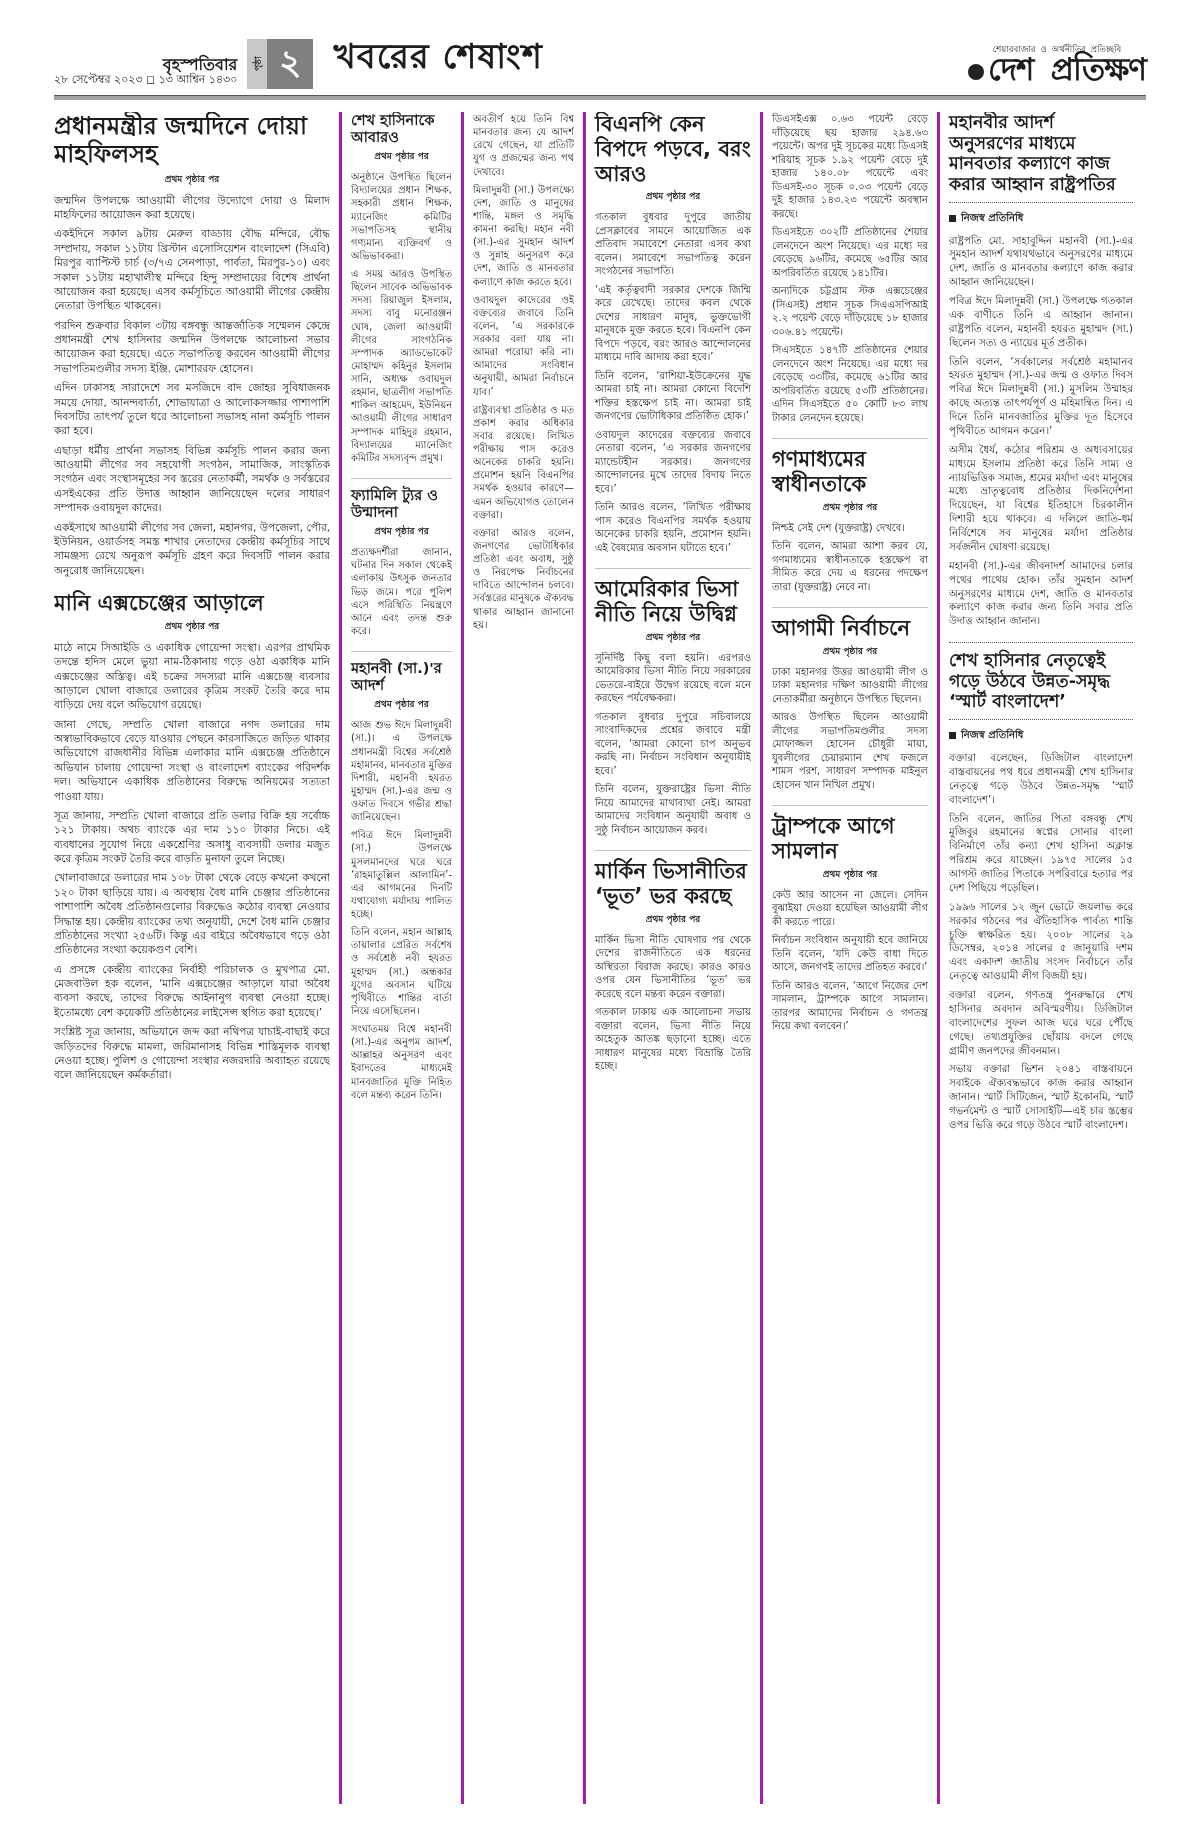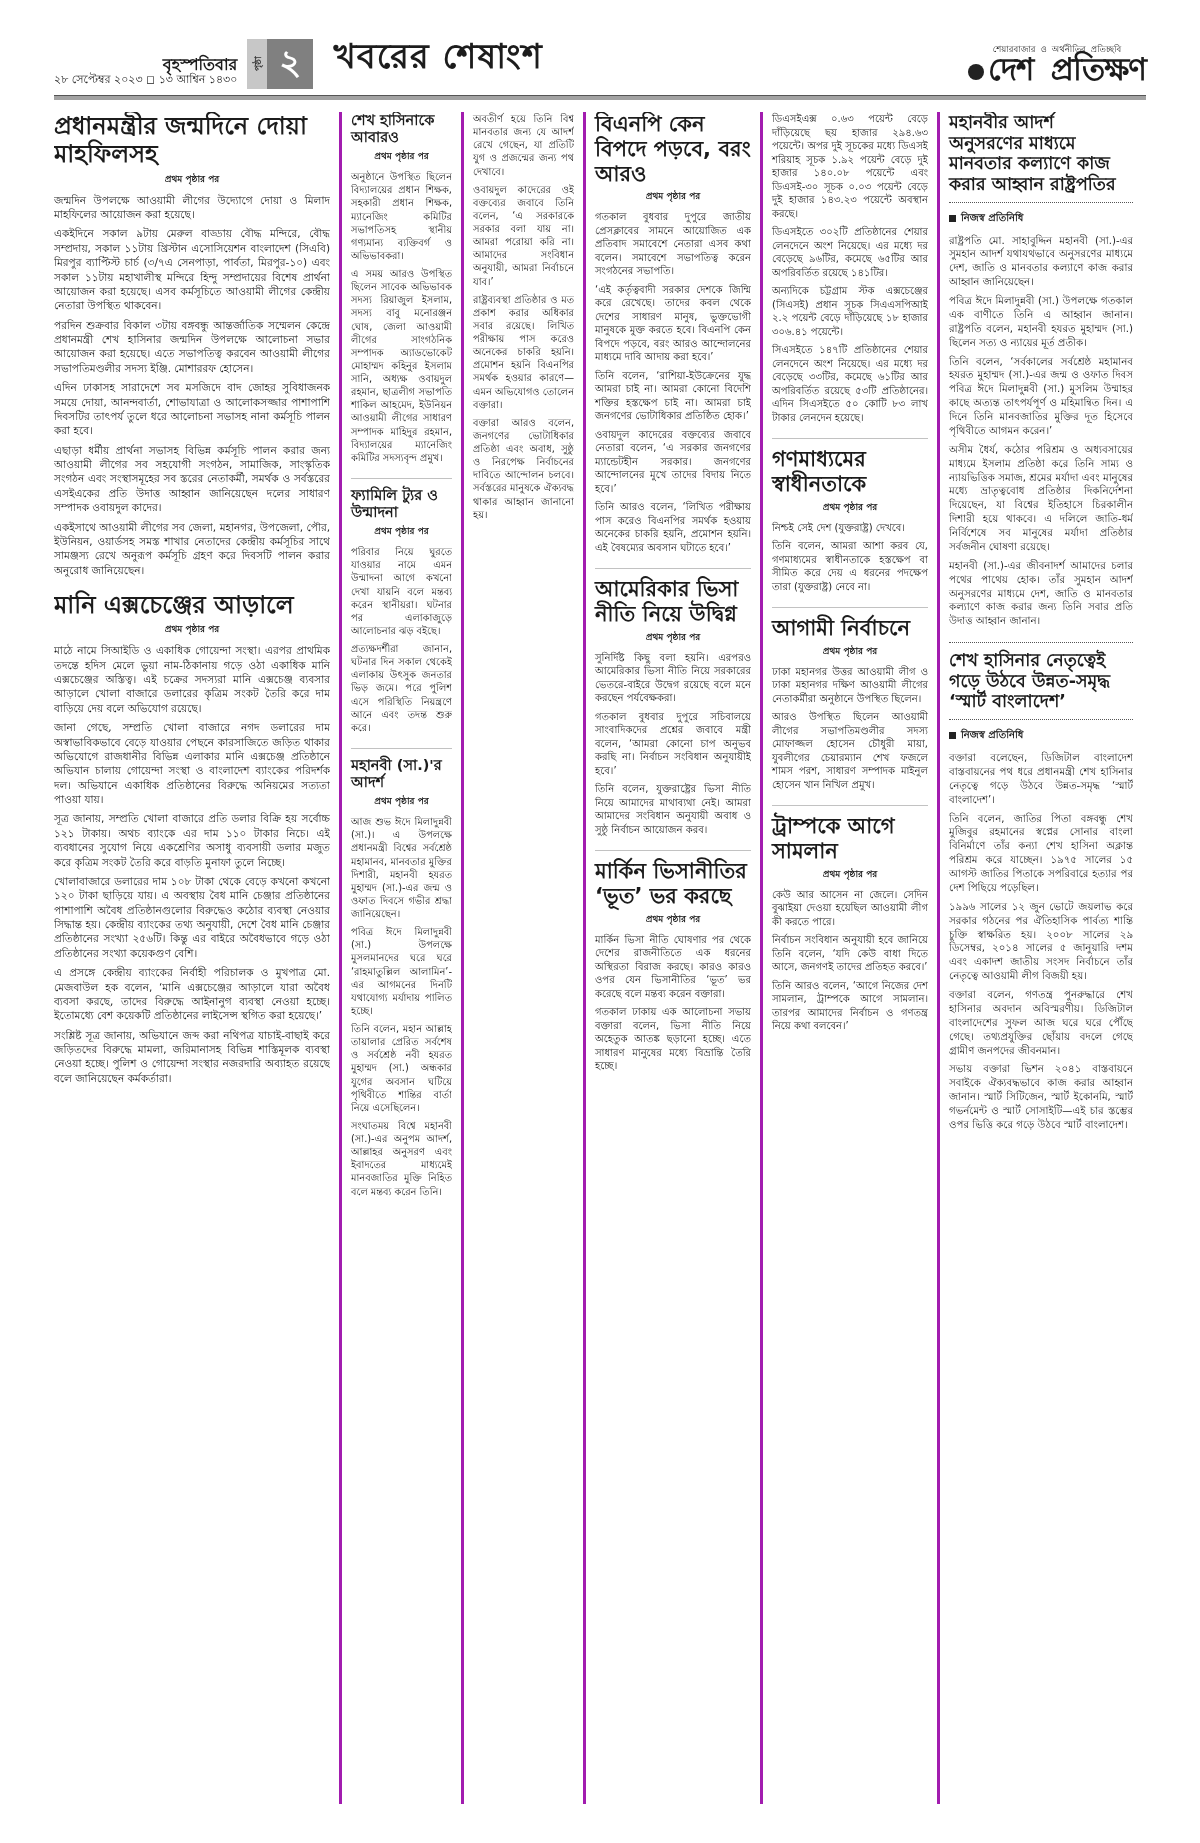--- a/index.html
+++ b/index.html
@@ -34,21 +34,21 @@
   .col{overflow:hidden;box-sizing:border-box;}
   .col + .col{border-left:3px solid #a21caf;padding-left:9px;margin-left:9px;}
   .colA{width:276px;flex:none;}
   .colB,.colC{width:113px;flex:none;}
   .colD,.colE{width:168px;flex:none;}
   .colF{width:196px;flex:none;}
   
   .art{margin-bottom:14px;}
   h1,h2,h3{margin:0;text-align:left;font-weight:bold;line-height:1.18;}
   .h-xl{font-size:24px;}
-  .h-lg{font-size:24px;margin-top:4px;}
+  .h-lg{font-size:21px;margin-top:4px;}
   .h-md{font-size:14.5px;}
   .h-dd{font-size:21px;}
   .h-f{font-size:17.5px;}
   .kicker{font-size:9px;font-weight:bold;text-align:center;margin:3px 0 6px 0;}
   p{font-size:10.5px;line-height:1.37;text-align:justify;margin:0 0 5px 0;
     -webkit-hyphens:auto;hyphens:auto;word-break:break-word;}
   .colB p,.colC p{font-size:9.8px;line-height:1.34;}
   .colD p,.colE p{font-size:10px;line-height:1.35;}
   .colF p{font-size:10.2px;line-height:1.36;}
   .byline{display:flex;align-items:center;gap:5px;font-size:10px;font-weight:bold;margin:6px 0 7px 0;}
@@ -112,37 +112,37 @@
       <div class="art">
         <h3 class="h-md">শেখ হাসিনাকে আবারও</h3>
         <div class="kicker">প্রথম পৃষ্ঠার পর</div>
         <p>অনুষ্ঠানে উপস্থিত ছিলেন বিদ্যালয়ের প্রধান শিক্ষক, সহকারী প্রধান শিক্ষক, ম্যানেজিং কমিটির সভাপতিসহ স্থানীয় গণ্যমান্য ব্যক্তিবর্গ ও অভিভাবকরা।</p>
         <p>এ সময় আরও উপস্থিত ছিলেন সাবেক অভিভাবক সদস্য রিয়াজুল ইসলাম, সদস্য বাবু মনোরঞ্জন ঘোষ, জেলা আওয়ামী লীগের সাংগঠনিক সম্পাদক অ্যাডভোকেট মোহাম্মদ কহিনুর ইসলাম সানি, অধ্যক্ষ ওবায়দুল রহমান, ছাত্রলীগ সভাপতি শাকিল আহমেদ, ইউনিয়ন আওয়ামী লীগের সাধারণ সম্পাদক মাহিদুর রহমান, বিদ্যালয়ের ম্যানেজিং কমিটির সদস্যবৃন্দ প্রমুখ।</p>
       </div>
       <hr class="gapline">
       <div class="art">
         <h3 class="h-md">ফ্যামিলি ট্যুর ও উন্মাদনা</h3>
         <div class="kicker">প্রথম পৃষ্ঠার পর</div>
-        <p>পরিবার নিয়ে ঘুরতে যাওয়ার নামে এমন উন্মাদনা আগে কখনো দেখা যায়নি বলে মন্তব্য করেন স্থানীয়রা। ঘটনার পর এলাকাজুড়ে আলোচনার ঝড় বইছে।</p>
         <p>প্রত্যক্ষদর্শীরা জানান, ঘটনার দিন সকাল থেকেই এলাকায় উৎসুক জনতার ভিড় জমে। পরে পুলিশ এসে পরিস্থিতি নিয়ন্ত্রণে আনে এবং তদন্ত শুরু করে।</p>
       </div>
       <hr class="gapline">
       <div class="art">
         <h3 class="h-md">মহানবী (সা.)'র আদর্শ</h3>
         <div class="kicker">প্রথম পৃষ্ঠার পর</div>
         <p>আজ শুভ ঈদে মিলাদুন্নবী (সা.)। এ উপলক্ষে প্রধানমন্ত্রী বিশ্বের সর্বশ্রেষ্ঠ মহামানব, মানবতার মুক্তির দিশারী, মহানবী হযরত মুহাম্মদ (সা.)-এর জন্ম ও ওফাত দিবসে গভীর শ্রদ্ধা জানিয়েছেন।</p>
         <p>পবিত্র ঈদে মিলাদুন্নবী (সা.) উপলক্ষে মুসলমানদের ঘরে ঘরে ‘রাহমাতুল্লিল আলামিন’-এর আগমনের দিনটি যথাযোগ্য মর্যাদায় পালিত হচ্ছে।</p>
         <p>তিনি বলেন, মহান আল্লাহ তায়ালার প্রেরিত সর্বশেষ ও সর্বশ্রেষ্ঠ নবী হযরত মুহাম্মদ (সা.) অন্ধকার যুগের অবসান ঘটিয়ে পৃথিবীতে শান্তির বার্তা নিয়ে এসেছিলেন।</p>
         <p>সংঘাতময় বিশ্বে মহানবী (সা.)-এর অনুপম আদর্শ, আল্লাহর অনুসরণ এবং ইবাদতের মাধ্যমেই মানবজাতির মুক্তি নিহিত বলে মন্তব্য করেন তিনি।</p>
       </div>
     </div>
 
     <div class="col colC">
       <div class="art">
         <p>অবতীর্ণ হয়ে তিনি বিশ্ব মানবতার জন্য যে আদর্শ রেখে গেছেন, যা প্রতিটি যুগ ও প্রজন্মের জন্য পথ দেখাবে।</p>
+        <p>মিলাদুন্নবী (সা.) উপলক্ষ্যে দেশ, জাতি ও মানুষের শান্তি, মঙ্গল ও সমৃদ্ধি কামনা করছি। মহান নবী (সা.)-এর সুমহান আদর্শ ও সুন্নাহ অনুসরণ করে দেশ, জাতি ও মানবতার কল্যাণে কাজ করতে হবে।</p>
         <p>ওবায়দুল কাদেরের ওই বক্তব্যের জবাবে তিনি বলেন, ‘এ সরকারকে সরকার বলা যায় না। আমরা পরোয়া করি না। আমাদের সংবিধান অনুযায়ী, আমরা নির্বাচনে যাব।’</p>
         <p>রাষ্ট্রব্যবস্থা প্রতিষ্ঠার ও মত প্রকাশ করার অধিকার সবার রয়েছে। লিখিত পরীক্ষায় পাস করেও অনেকের চাকরি হয়নি। প্রমোশন হয়নি বিএনপির সমর্থক হওয়ার কারণে—এমন অভিযোগও তোলেন বক্তারা।</p>
         <p>বক্তারা আরও বলেন, জনগণের ভোটাধিকার প্রতিষ্ঠা এবং অবাধ, সুষ্ঠু ও নিরপেক্ষ নির্বাচনের দাবিতে আন্দোলন চলবে। সর্বস্তরের মানুষকে ঐক্যবদ্ধ থাকার আহ্বান জানানো হয়।</p>
       </div>
     </div>
 
     <div class="col colD">
       <div class="art">
         <h3 class="h-dd">বিএনপি কেন বিপদে পড়বে, বরং আরও</h3>
         <div class="kicker">প্রথম পৃষ্ঠার পর</div>

